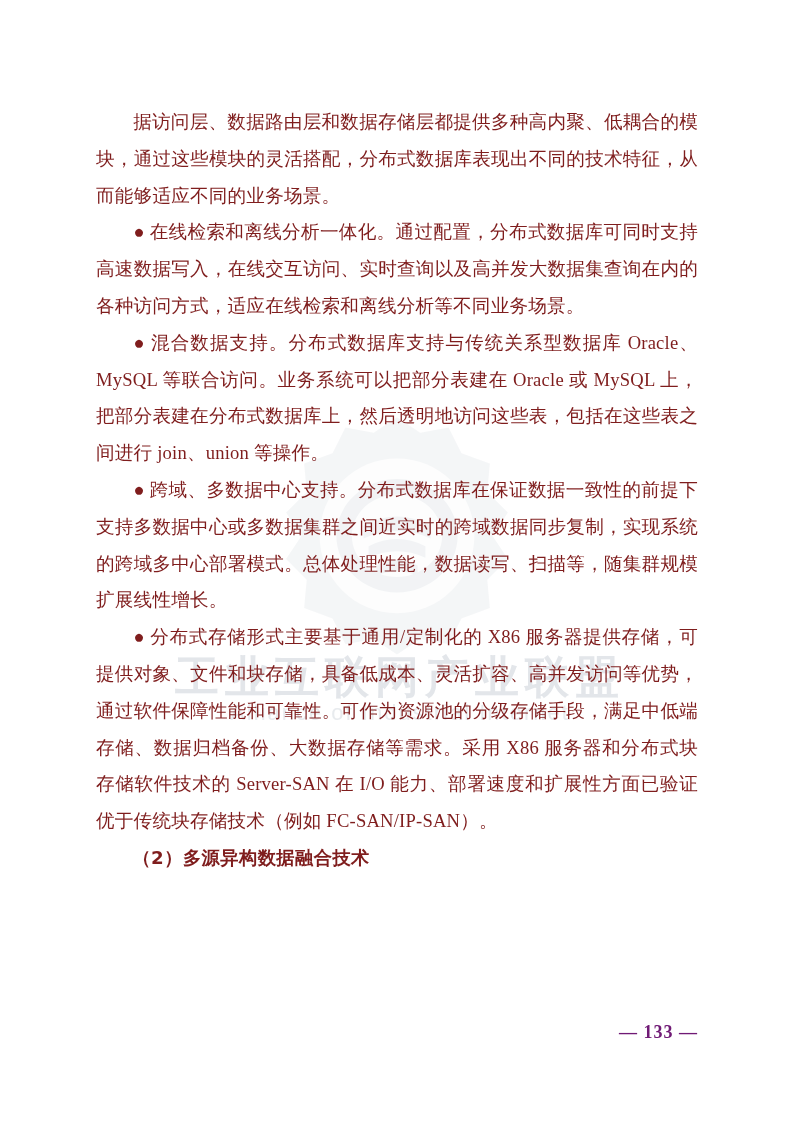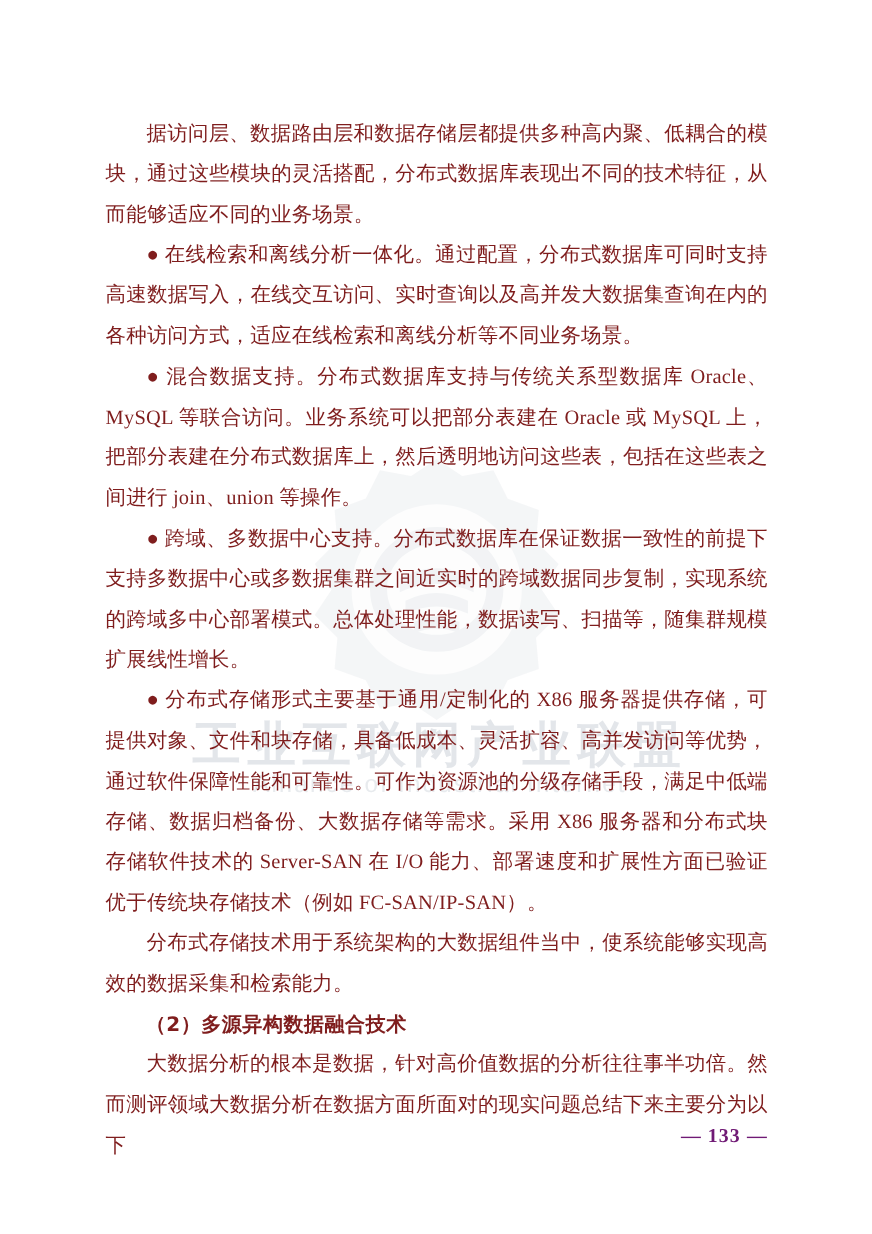--- a/index.html
+++ b/index.html
@@ -137,21 +137,19 @@
   <p class="para indent">据访问层、数据路由层和数据存储层都提供多种高内聚、低耦合的模块，通过这些模块的灵活搭配，分布式数据库表现出不同的技术特征，从而能够适应不同的业务场景。</p>
 
   <p class="para bullet">● 在线检索和离线分析一体化。通过配置，分布式数据库可同时支持高速数据写入，在线交互访问、实时查询以及高并发大数据集查询在内的各种访问方式，适应在线检索和离线分析等不同业务场景。</p>
 
   <p class="para bullet">● 混合数据支持。分布式数据库支持与传统关系型数据库 Oracle、MySQL 等联合访问。业务系统可以把部分表建在 Oracle 或 MySQL 上，把部分表建在分布式数据库上，然后透明地访问这些表，包括在这些表之间进行 join、union 等操作。</p>
 
   <p class="para bullet">● 跨域、多数据中心支持。分布式数据库在保证数据一致性的前提下支持多数据中心或多数据集群之间近实时的跨域数据同步复制，实现系统的跨域多中心部署模式。总体处理性能，数据读写、扫描等，随集群规模扩展线性增长。</p>
 
   <p class="para bullet">● 分布式存储形式主要基于通用/定制化的 X86 服务器提供存储，可提供对象、文件和块存储，具备低成本、灵活扩容、高并发访问等优势，通过软件保障性能和可靠性。可作为资源池的分级存储手段，满足中低端存储、数据归档备份、大数据存储等需求。采用 X86 服务器和分布式块存储软件技术的 Server-SAN 在 I/O 能力、部署速度和扩展性方面已验证优于传统块存储技术（例如 FC-SAN/IP-SAN）。</p>
 
-  <p class="para indent">分布式存储技术用于系统架构的大数据组件当中，使系统能够实现高效的数据采集和检索能力。</p>
 
   <p class="para heading">（2）多源异构数据融合技术</p>
 
-  <p class="para indent">大数据分析的根本是数据，针对高价值数据的分析往往事半功倍。然而测评领域大数据分析在数据方面所面对的现实问题总结下来主要分为以下</p>
 
 </main>
 
 <div id="page-number">— 133 —</div>
 
 </body></html>

